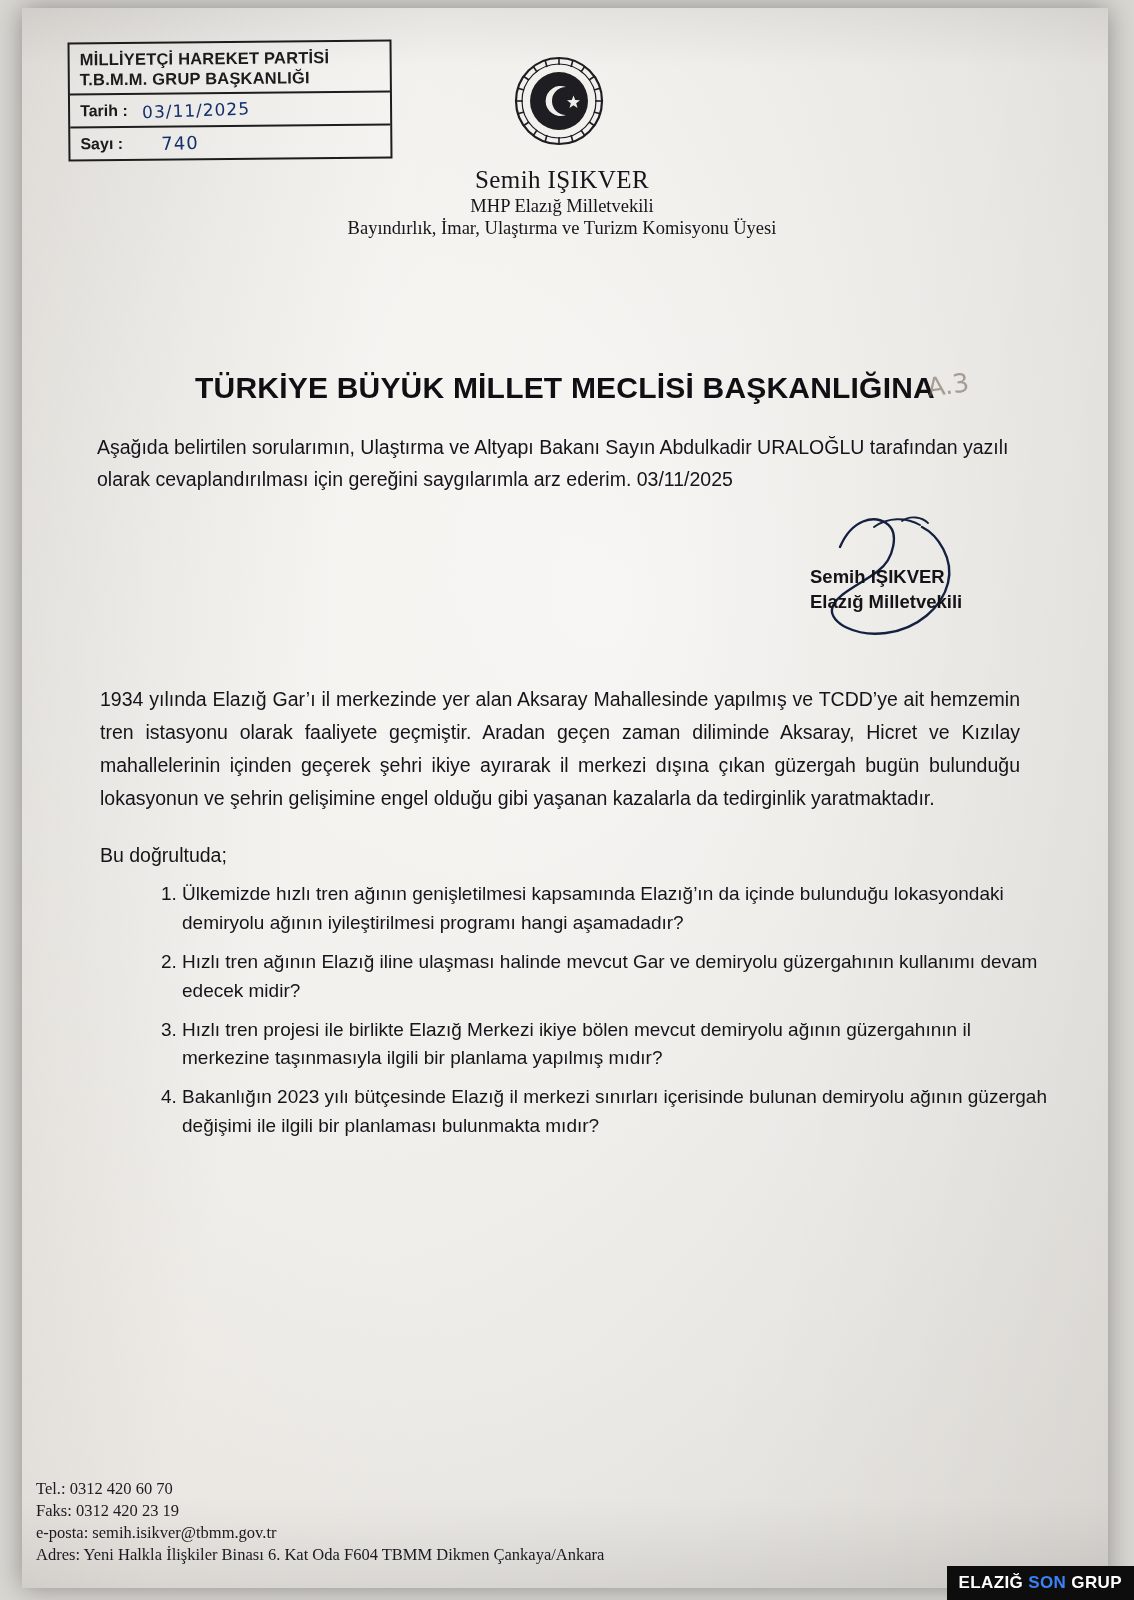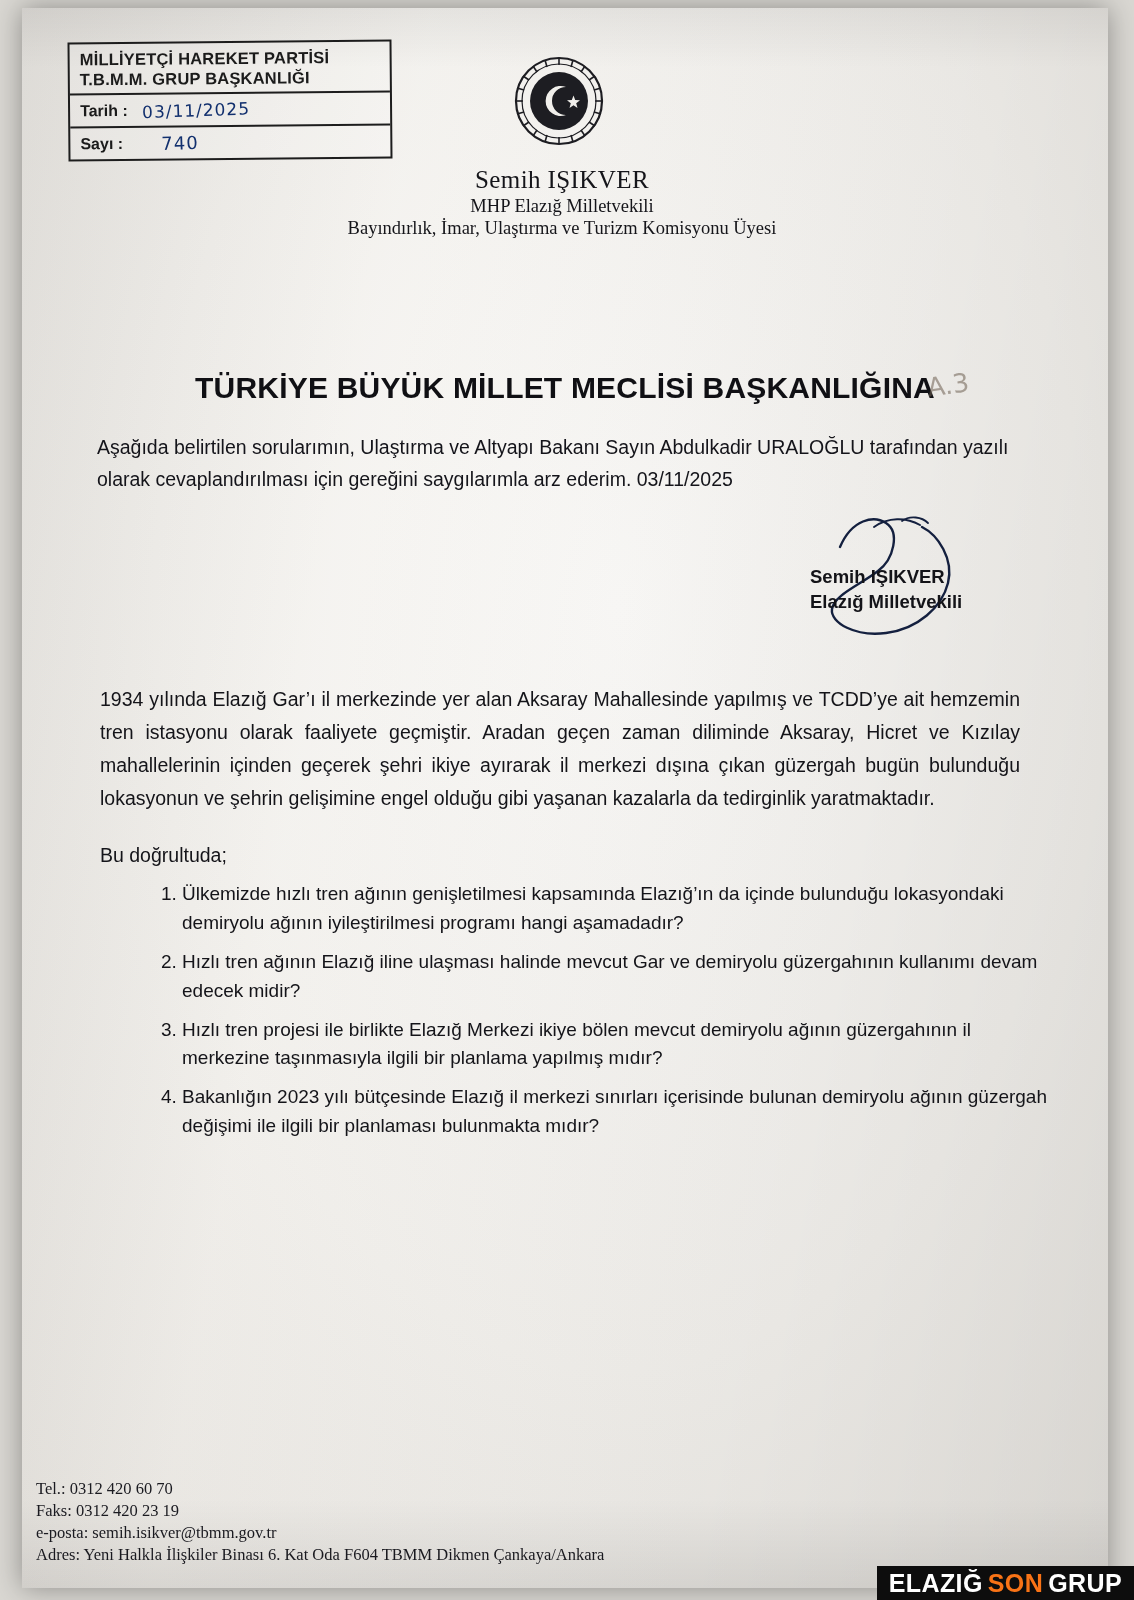--- a/index.html
+++ b/index.html
@@ -214,25 +214,25 @@
     position: absolute;
     right: 0px;
     bottom: 0px;
     display: flex;
     align-items: center;
     height: 34px;
     background: #0d0d0d;
     padding: 0 12px;
     font-family: "Liberation Sans", sans-serif;
     font-weight: 700;
-    font-size: 25px;
+    font-size: 17px;
     letter-spacing: 0.4px;
   }
   .badge .w { color: #ffffff; }
-  .badge .r { color: #f97316; margin: 0 5px; }
+  .badge .r { color: #3b82f6; margin: 0 5px; }
 </style>
 </head>
 <body>
 
 <div class="page">
   <div class="paper">
 
     <div class="stamp-box">
       <div class="stamp-title" style="white-space: pre-line;">MİLLİYETÇİ HAREKET PARTİSİ
 T.B.M.M. GRUP BAŞKANLIĞI</div>

